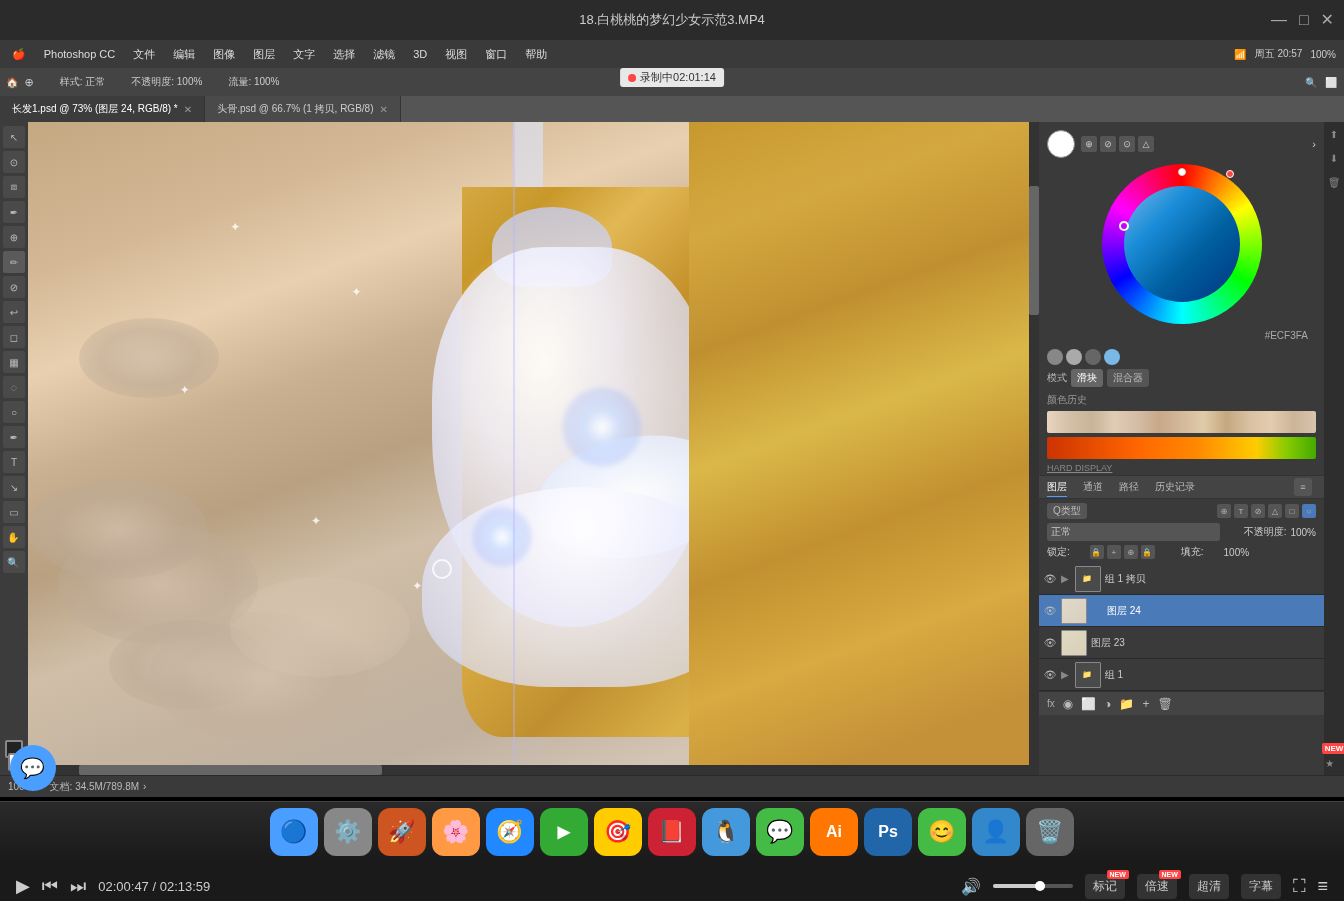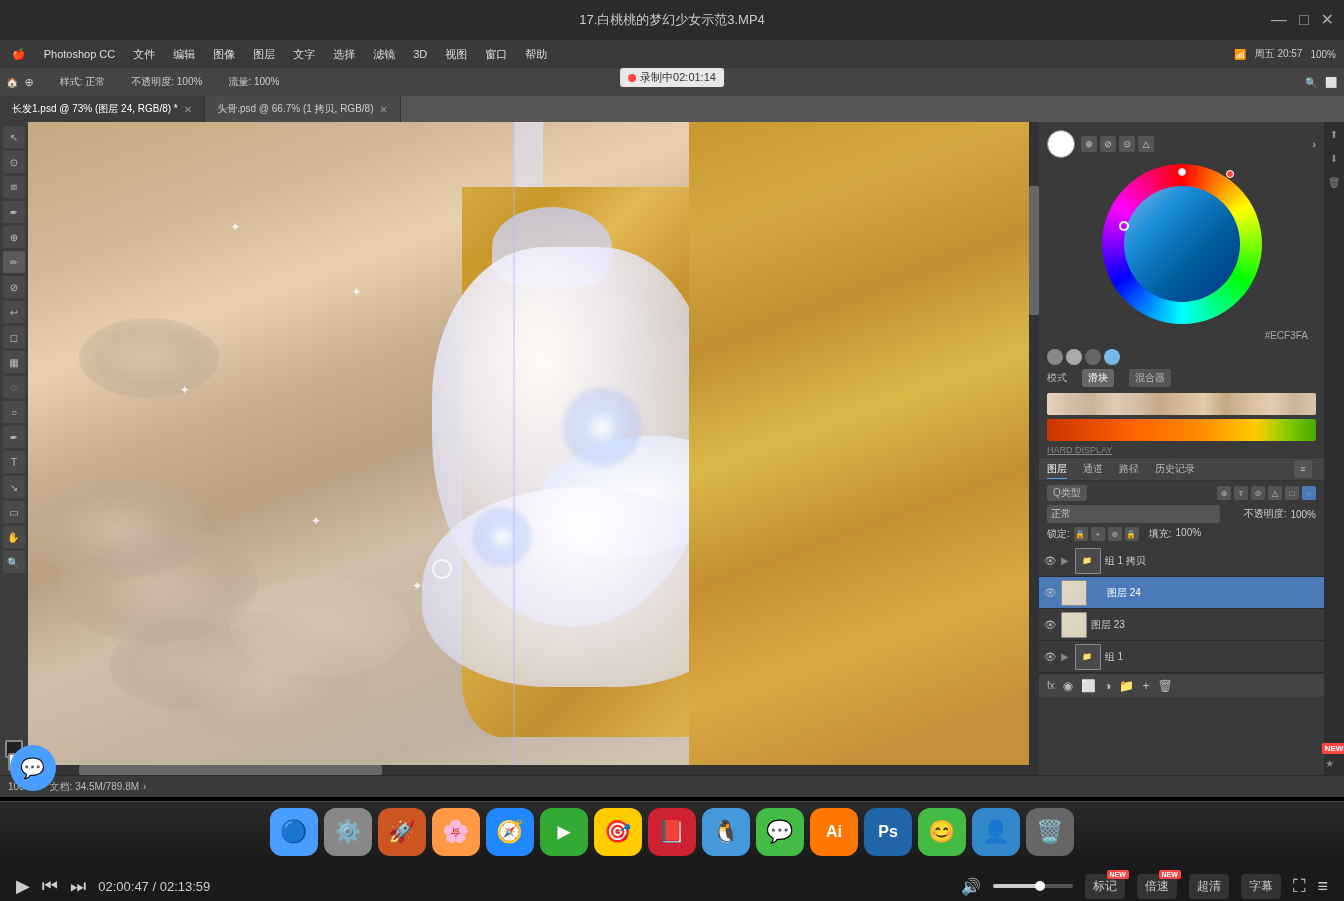--- a/index.html
+++ b/index.html
@@ -442,21 +442,21 @@
       width: 16px;
       height: 16px;
       border-radius: 50%;
       cursor: pointer;
     }
 
     #ps-mode-bar {
       display: flex;
       align-items: center;
       padding: 4px 8px;
-      gap: 15px;
+      gap: 4px;
       font-size: 10px;
       color: #bbb;
     }
     .mode-btn {
       background: #555;
       padding: 2px 6px;
       border-radius: 3px;
       cursor: pointer;
       font-size: 10px;
     }
@@ -569,22 +569,22 @@
     }
     .opacity-row {
       display: flex;
       align-items: center;
       gap: 4px;
       font-size: 10px;
     }
 
     #layers-lock-row {
       display: flex;
-      align-items: flex-start;
-      gap: 4px;
+      align-items: center;
+      gap: 20px;
       font-size: 10px;
     }
 
     
     .layer-item {
       display: flex;
       align-items: center;
       height: 32px;
       padding: 0 4px;
       gap: 4px;
@@ -889,21 +889,21 @@
       justify-content: center;
       font-size: 9px;
       color: #bbb;
       cursor: pointer;
     }
   </style>
 </head>
 <body>
 
 <div id="title-bar">
-  <span id="title-bar-title">17.白桃桃的梦幻少女示范3.MP4</span>
+  <span id="title-bar-title">18.白桃桃的梦幻少女示范3.MP4</span>
   <div id="window-controls">
     <span class="win-btn">—</span>
     <span class="win-btn">□</span>
     <span class="win-btn">✕</span>
   </div>
 </div>
 
 <div id="player-area">
   <div id="ps-screenshot">
 
@@ -1071,20 +1071,21 @@
           <div class="swatch" style="background:#666;"></div>
           <div class="swatch" style="background:#7ab8e8;"></div>
         </div>
 
         <div id="ps-mode-bar">
           <span>模式</span>
           <span class="mode-btn active">滑块</span>
           <span class="mode-btn">混合器</span>
         </div>
 
+        <div id="color-history-label">颜色历史</div>
         <div id="color-history-strip"></div>
         <div id="color-orange-strip"></div>
         <div id="palette-hint" style="font-size:9px; color:#888; padding:2px 8px;">HARD DISPLAY</div>
 
         <div id="layers-header">
           <span class="layers-tab active">图层</span>
           <span class="layers-tab">通道</span>
           <span class="layers-tab">路径</span>
           <span class="layers-tab">历史记录</span>
           <div class="layers-icons-row" style="margin-left:auto;">

